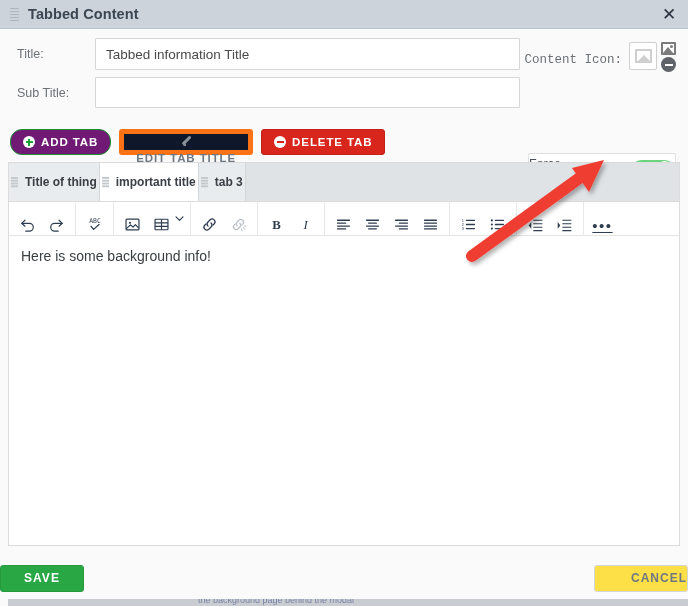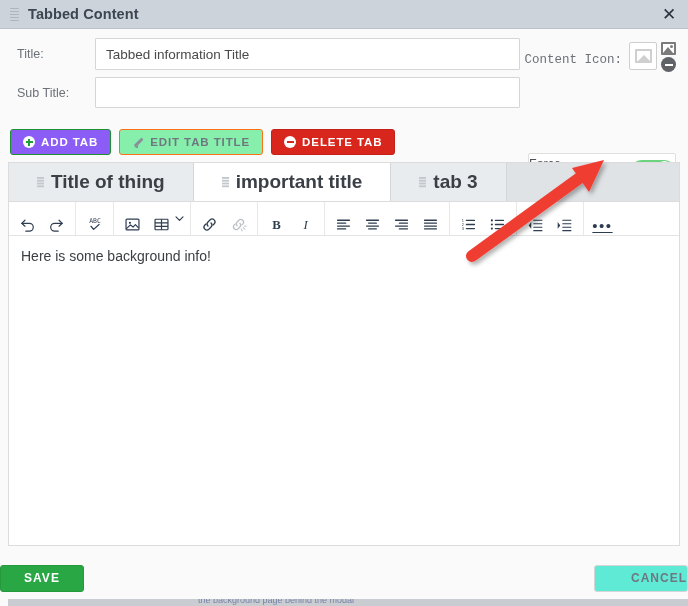--- a/index.html
+++ b/index.html
@@ -127,22 +127,22 @@
   }
 
   
   .btn-row { position: absolute; top: 100px; left: 10px; display: flex; gap: 8px; }
   .btn {
     height: 26px; border-radius: 3px; border: 1px solid transparent;
     font-size: 11.5px; font-weight: bold; letter-spacing: .9px;
     display: flex; align-items: center; gap: 6px; padding: 0 12px;
     cursor: pointer; font-family: "Liberation Sans", sans-serif;
   }
-  .btn-green { background: #8b5cf6; color: #fff; border-color: #1d9132; }
-  .btn-white { background: #86efac; color: #6f7780; border: 1px solid #f97316; }
+  .btn-green { background: #701a75; color: #fff; border-color: #1d9132; border-radius: 12px; }
+  .btn-white { background: #0f172a; color: #6f7780; border: 5px solid #f97316; flex-direction: column; }
   .btn-red { background: #d8261d; color: #fff; border-color: #c42119; }
   .ci {
     width: 12px; height: 12px; border-radius: 50%;
     display: inline-flex; align-items: center; justify-content: center;
     flex: 0 0 auto; position: relative;
   }
   .ci.plus { background: #fff; }
   .ci.plus::before, .ci.plus::after {
     content: ""; position: absolute; background: #21a038;
   }
@@ -188,22 +188,22 @@
   
   .tabstrip {
     position: absolute; top: 133px; left: 8px;
     width: 672px; height: 39px;
     background: #dfe3e6;
     border: 1px solid #dcdcdc; border-bottom: none;
     display: flex; align-items: stretch;
   }
   .tab {
     display: flex; align-items: center; gap: 7px;
-    padding: 0 28px; cursor: pointer;
-    font-size: 19px; font-weight: bold; color: #3b4047;
+    padding: 0 2px; cursor: pointer;
+    font-size: 12px; font-weight: bold; color: #3b4047;
     background: #e9ecee; border-right: 1px solid #d3d7da;
   }
   .tab.active { background: #ffffff; color: #3b4047; }
   .tab .tgrip {
     width: 7px; height: 11px;
     background-image: linear-gradient(to bottom, #c3c8cd 0, #c3c8cd 1.4px, transparent 1.4px, transparent 2.8px);
     background-size: 100% 2.8px;
     flex: 0 0 auto;
   }
 
@@ -250,21 +250,21 @@
     background: #fafafa;
     display: flex; align-items: center; justify-content: space-between; gap: 5px;
   }
   .fbtn {
     height: 27px; min-width: 84px; border-radius: 3px;
     font-size: 12px; font-weight: bold; letter-spacing: 1px;
     display: flex; align-items: center; justify-content: center;
     cursor: pointer; font-family: "Liberation Sans", sans-serif;
   }
   .fbtn.save { background: #2aa745; color: #fff; border: 1px solid #249a3d; }
-  .fbtn.cancel { background: #5eead4; color: #6f7780; border: 1px solid #d5d5d5; padding-left: 36px; }
+  .fbtn.cancel { background: #fde047; color: #6f7780; border: 1px solid #d5d5d5; padding-left: 36px; }
 
   
   .bg-strip {
     position: absolute; top: 599px; left: 8px; width: 688px; height: 24px;
     background: #c9cdd2;
     overflow: hidden;
   }
   .bg-strip-text {
     position: absolute; top: -4px; left: 190px;
     font-size: 9px; color: #5b6a96; white-space: nowrap; opacity: .75;

